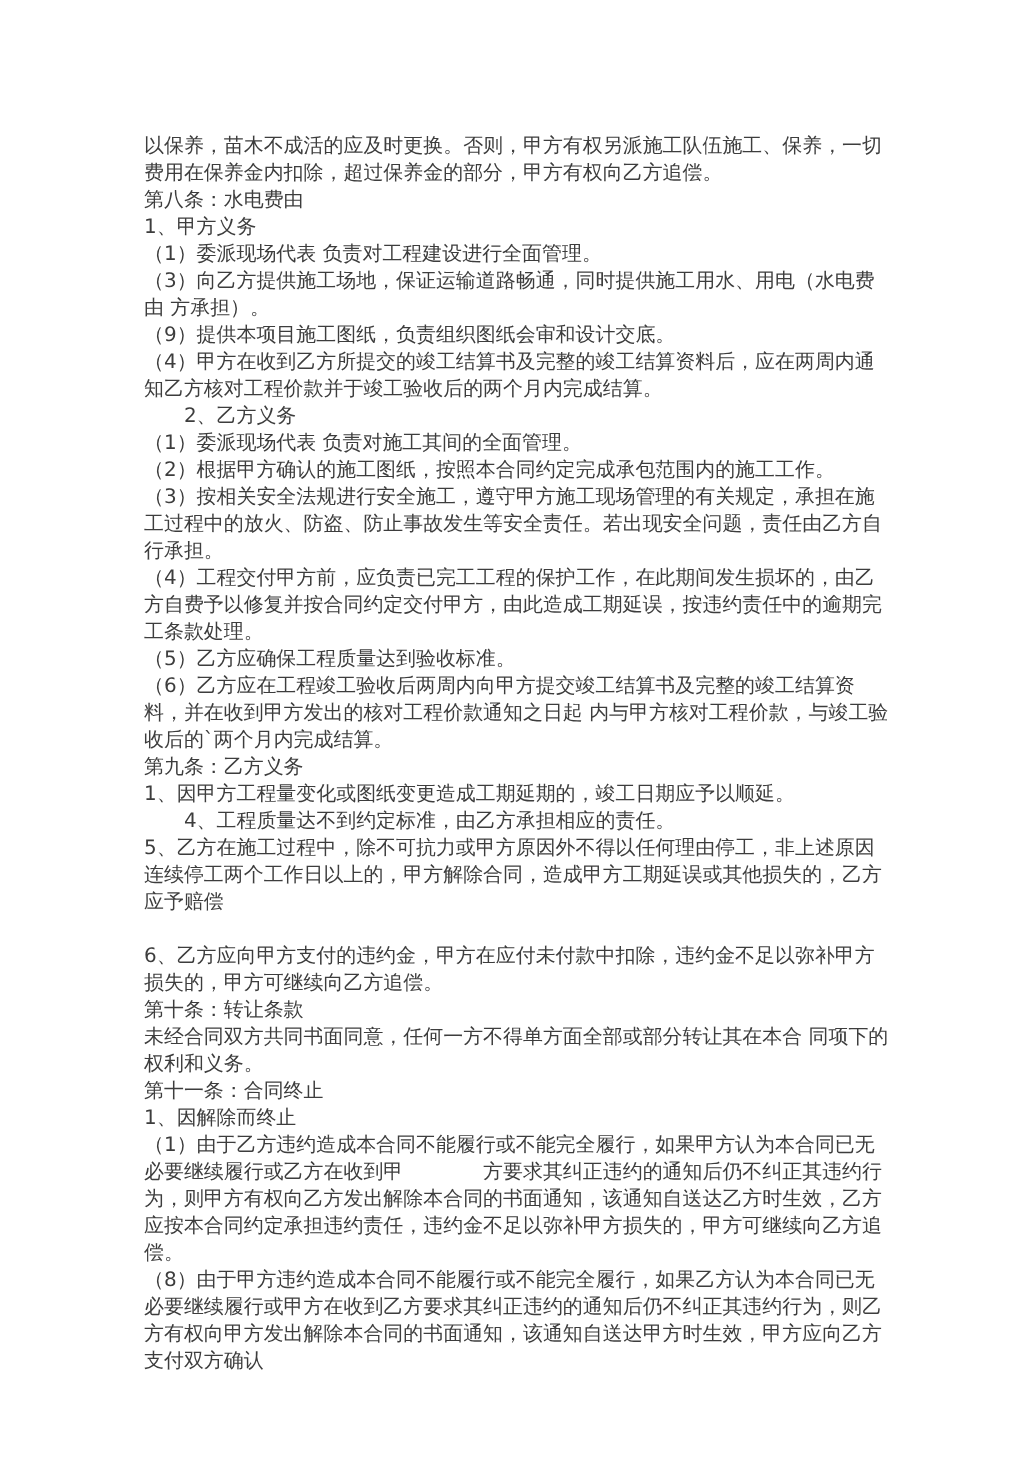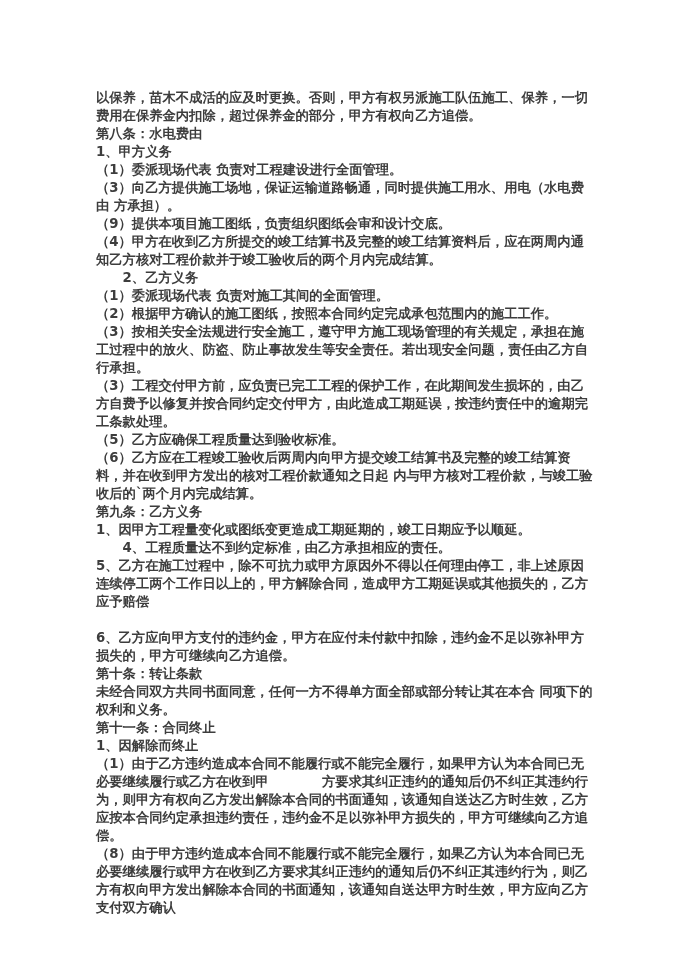--- a/index.html
+++ b/index.html
@@ -12,21 +12,20 @@
     height: 976px;
     overflow: hidden;
     font-family: "DejaVu Sans", "Liberation Sans", sans-serif;
   }
   .doc-page {
     box-sizing: border-box;
     width: 690px;
     height: 976px;
     padding: 89px 95px 0 96px;
     background: #ffffff;
-    font-weight: bold;
   }
   .doc-body p {
     margin: 0;
     padding: 0;
     font-size: 13.3px;
     line-height: 18px;
     min-height: 18px;
     color: #3d3d3d;
     white-space: pre-wrap;
     word-break: break-all;
@@ -42,21 +41,21 @@
     <p>第八条：水电费由</p>
     <p>1、甲方义务</p>
     <p>（1）委派现场代表 负责对工程建设进行全面管理。</p>
     <p>（3）向乙方提供施工场地，保证运输道路畅通，同时提供施工用水、用电（水电费由 方承担）。</p>
     <p>（9）提供本项目施工图纸，负责组织图纸会审和设计交底。</p>
     <p>（4）甲方在收到乙方所提交的竣工结算书及完整的竣工结算资料后，应在两周内通知乙方核对工程价款并于竣工验收后的两个月内完成结算。</p>
     <p>　　2、乙方义务</p>
     <p>（1）委派现场代表 负责对施工其间的全面管理。</p>
     <p>（2）根据甲方确认的施工图纸，按照本合同约定完成承包范围内的施工工作。</p>
     <p>（3）按相关安全法规进行安全施工，遵守甲方施工现场管理的有关规定，承担在施工过程中的放火、防盗、防止事故发生等安全责任。若出现安全问题，责任由乙方自行承担。</p>
-    <p>（3）工程交付甲方前，应负责已完工工程的保护工作，在此期间发生损坏的，由乙方自费予以修复并按合同约定交付甲方，由此造成工期延误，按违约责任中的逾期完工条款处理。</p>
+    <p>（4）工程交付甲方前，应负责已完工工程的保护工作，在此期间发生损坏的，由乙方自费予以修复并按合同约定交付甲方，由此造成工期延误，按违约责任中的逾期完工条款处理。</p>
     <p>（5）乙方应确保工程质量达到验收标准。</p>
     <p>（6）乙方应在工程竣工验收后两周内向甲方提交竣工结算书及完整的竣工结算资料，并在收到甲方发出的核对工程价款通知之日起 内与甲方核对工程价款，与竣工验收后的`两个月内完成结算。</p>
     <p>第九条：乙方义务</p>
     <p>1、因甲方工程量变化或图纸变更造成工期延期的，竣工日期应予以顺延。</p>
     <p>　　4、工程质量达不到约定标准，由乙方承担相应的责任。</p>
     <p>5、乙方在施工过程中，除不可抗力或甲方原因外不得以任何理由停工，非上述原因连续停工两个工作日以上的，甲方解除合同，造成甲方工期延误或其他损失的，乙方应予赔偿</p>
     <p></p>
     <p>6、乙方应向甲方支付的违约金，甲方在应付未付款中扣除，违约金不足以弥补甲方损失的，甲方可继续向乙方追偿。</p>
     <p>第十条：转让条款</p>
     <p>未经合同双方共同书面同意，任何一方不得单方面全部或部分转让其在本合 同项下的权利和义务。</p>

